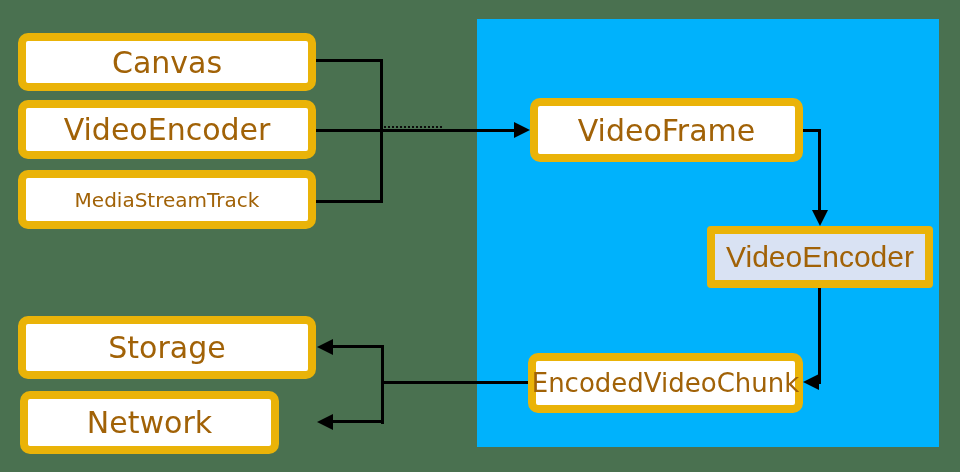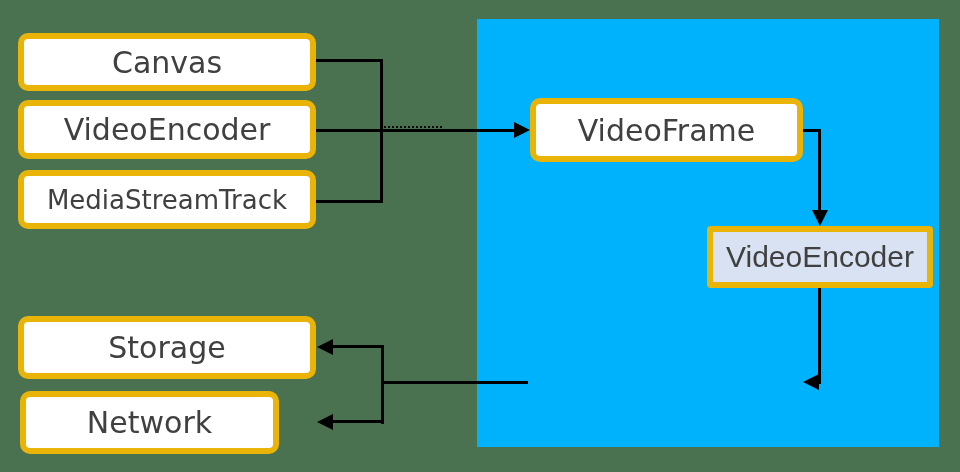--- a/index.html
+++ b/index.html
@@ -18,38 +18,38 @@
     position: absolute;
     left: 477px;
     top: 19px;
     width: 462px;
     height: 428px;
     background: #00b2fc;
   }
   .node {
     position: absolute;
     background: #ffffff;
-    border: 6px solid #eab308;
+    border: 8px solid #eab308;
     border-radius: 10px;
     display: flex;
     align-items: center;
     justify-content: center;
     font-size: 30px;
-    color: #404040;
+    color: #a16207;
     box-sizing: border-box;
     white-space: nowrap;
   }
   .node.square {
     border-radius: 4px;
     background: #d9e2f3;
     font-family: "Liberation Sans", sans-serif;
   }
   .node-canvas            { left: 18px;  top: 33px;  width: 298px; height: 58px; }
   .node-imagebitmap       { left: 18px;  top: 100px; width: 298px; height: 59px; }
-  .node-mediastreamtrack  { left: 18px;  top: 170px; width: 298px; height: 59px; font-size: 26px; }
+  .node-mediastreamtrack  { left: 18px;  top: 170px; width: 298px; height: 59px; font-size: 20px; }
   .node-storage           { left: 18px;  top: 316px; width: 298px; height: 63px; }
   .node-network           { left: 20px;  top: 391px; width: 259px; height: 63px; }
   .node-videoframe        { left: 530px; top: 98px;  width: 273px; height: 64px; }
   .node-videoencoder      { left: 707px; top: 226px; width: 226px; height: 62px; }
   .node-encodedvideochunk { left: 528px; top: 353px; width: 275px; height: 60px; font-size: 26px; }
 
   .line {
     position: absolute;
     background: #000000;
   }
@@ -92,20 +92,21 @@
 <div class="stage" style="background-color: rgb(74, 113, 80);">
 
   <div class="region" style="background-color: rgb(0, 178, 252);"></div>
 
   <div class="node node-canvas">Canvas</div>
   <div class="node node-imagebitmap">VideoEncoder</div>
   <div class="node node-mediastreamtrack">MediaStreamTrack</div>
 
   <div class="node node-videoframe">VideoFrame</div>
   <div class="node square node-videoencoder" style="background-color: rgb(217, 226, 243);">VideoEncoder</div>
+  <div class="node node-encodedvideochunk">EncodedVideoChunk</div>
 
   <div class="node node-storage">Storage</div>
   <div class="node node-network">Network</div>
 
   <div class="line e-canvas-h"></div>
   <div class="line e-mst-h"></div>
   <div class="line e-trunk1-v"></div>
   <div class="line e-main-h"></div>
   <div class="dotted-line e-main-dot"></div>
   <div class="arr arr-right e-main-arr"></div>

